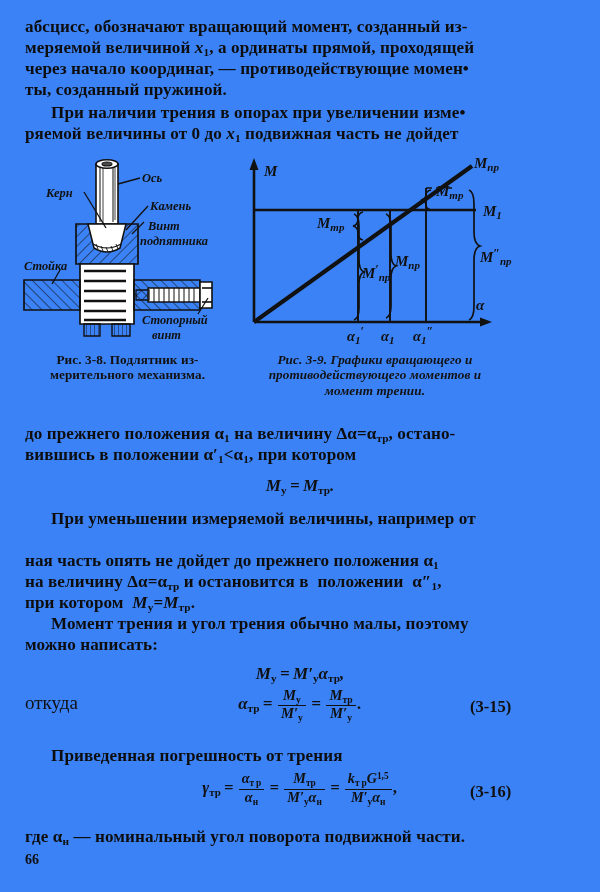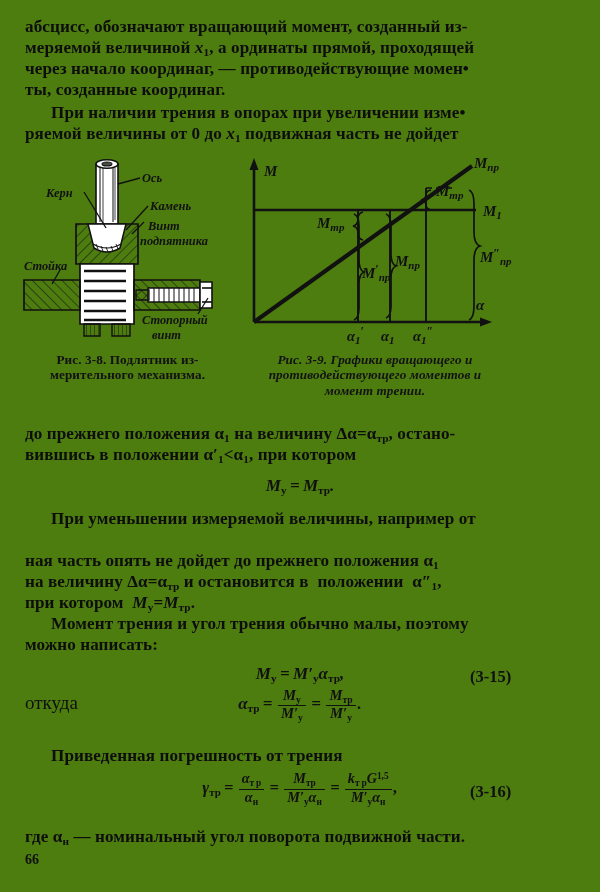--- a/index.html
+++ b/index.html
@@ -14,21 +14,21 @@
     overflow: hidden;
     font-family: "Liberation Serif", "DejaVu Serif", serif;
     color: #101010;
   }
 
   .page {
     position: absolute;
     inset: 0;
     width: 600px;
     height: 892px;
-    background: #4d7c0f;
+    background: #3b82f6;
   }
 
   
   .para {
     position: absolute;
     font-size: 17.1px;
     line-height: 21.2px;
     text-align: justify;
     letter-spacing: 0.1px;
     color: #0d0d0d;
@@ -114,21 +114,21 @@
   <div class="para" style="left:25px; top:16px; width:552px;">
     <span>абсцисс, обозначают вращающий момент, созданный из-</span>
   </div>
   <div class="para" style="left:25px; top:37px; width:552px;">
     <span>меряемой величиной <span class="it">x</span><sub>1</sub>, а ординаты прямой, проходящей</span>
   </div>
   <div class="para" style="left:25px; top:58px; width:552px;">
     <span>через начало координаг, — противодействующие момен•</span>
   </div>
   <div class="para" style="left:25px; top:79px; width:552px;">
-    <span>ты, созданные координаг.</span>
+    <span>ты, созданный пружиной.</span>
   </div>
 
   <div class="para" style="left:25px; top:102px; width:552px;">
     <span class="ind"></span><span>При наличии трения в опорах при увеличении изме•</span>
   </div>
   <div class="para" style="left:25px; top:123px; width:552px;">
     <span>ряемой величины от 0 до <span class="it">x</span><sub>1</sub> подвижная часть не дойдет</span>
   </div>
 
   <div class="fig" style="left:22px; top:152px;">
@@ -336,21 +336,21 @@
 
   <div class="lead" style="left:25px; top:692px;">
     <span>откуда</span>
   </div>
 
   <div class="formula" style="left:0px; top:688px; width:600px;">
     <span>
       α<sub>тр</sub> = <span class="frac"><span class="num"><span class="it">M</span><sub>у</sub></span><span class="den"><span class="it">M</span>′<sub>у</sub></span></span> = <span class="frac"><span class="num"><span class="it">M</span><sub>тр</sub></span><span class="den"><span class="it">M</span>′<sub>у</sub></span></span>.
     </span>
   </div>
-  <div class="eqnum" style="left:470px; top:667px;">
+  <div class="eqnum" style="left:470px; top:697px;">
     <span>(3-15)</span>
   </div>
 
   <div class="para" style="left:25px; top:745px; width:552px;">
     <span class="ind"></span><span>Приведенная погрешность от трения</span>
   </div>
 
   <div class="formula" style="left:0px; top:771px; width:600px; font-size:16.5px;">
     <span>
       γ<sub>тр</sub> = <span class="frac"><span class="num">α<sub>т р</sub></span><span class="den">α<sub>н</sub></span></span> = <span class="frac"><span class="num"><span class="it">M</span><sub>тр</sub></span><span class="den"><span class="it">M</span>′<sub>у</sub>α<sub>н</sub></span></span> = <span class="frac"><span class="num"><span class="it">k</span><sub>т р</sub><span class="it">G</span><sup>1,5</sup></span><span class="den"><span class="it">M</span>′<sub>у</sub>α<sub>н</sub></span></span>,

